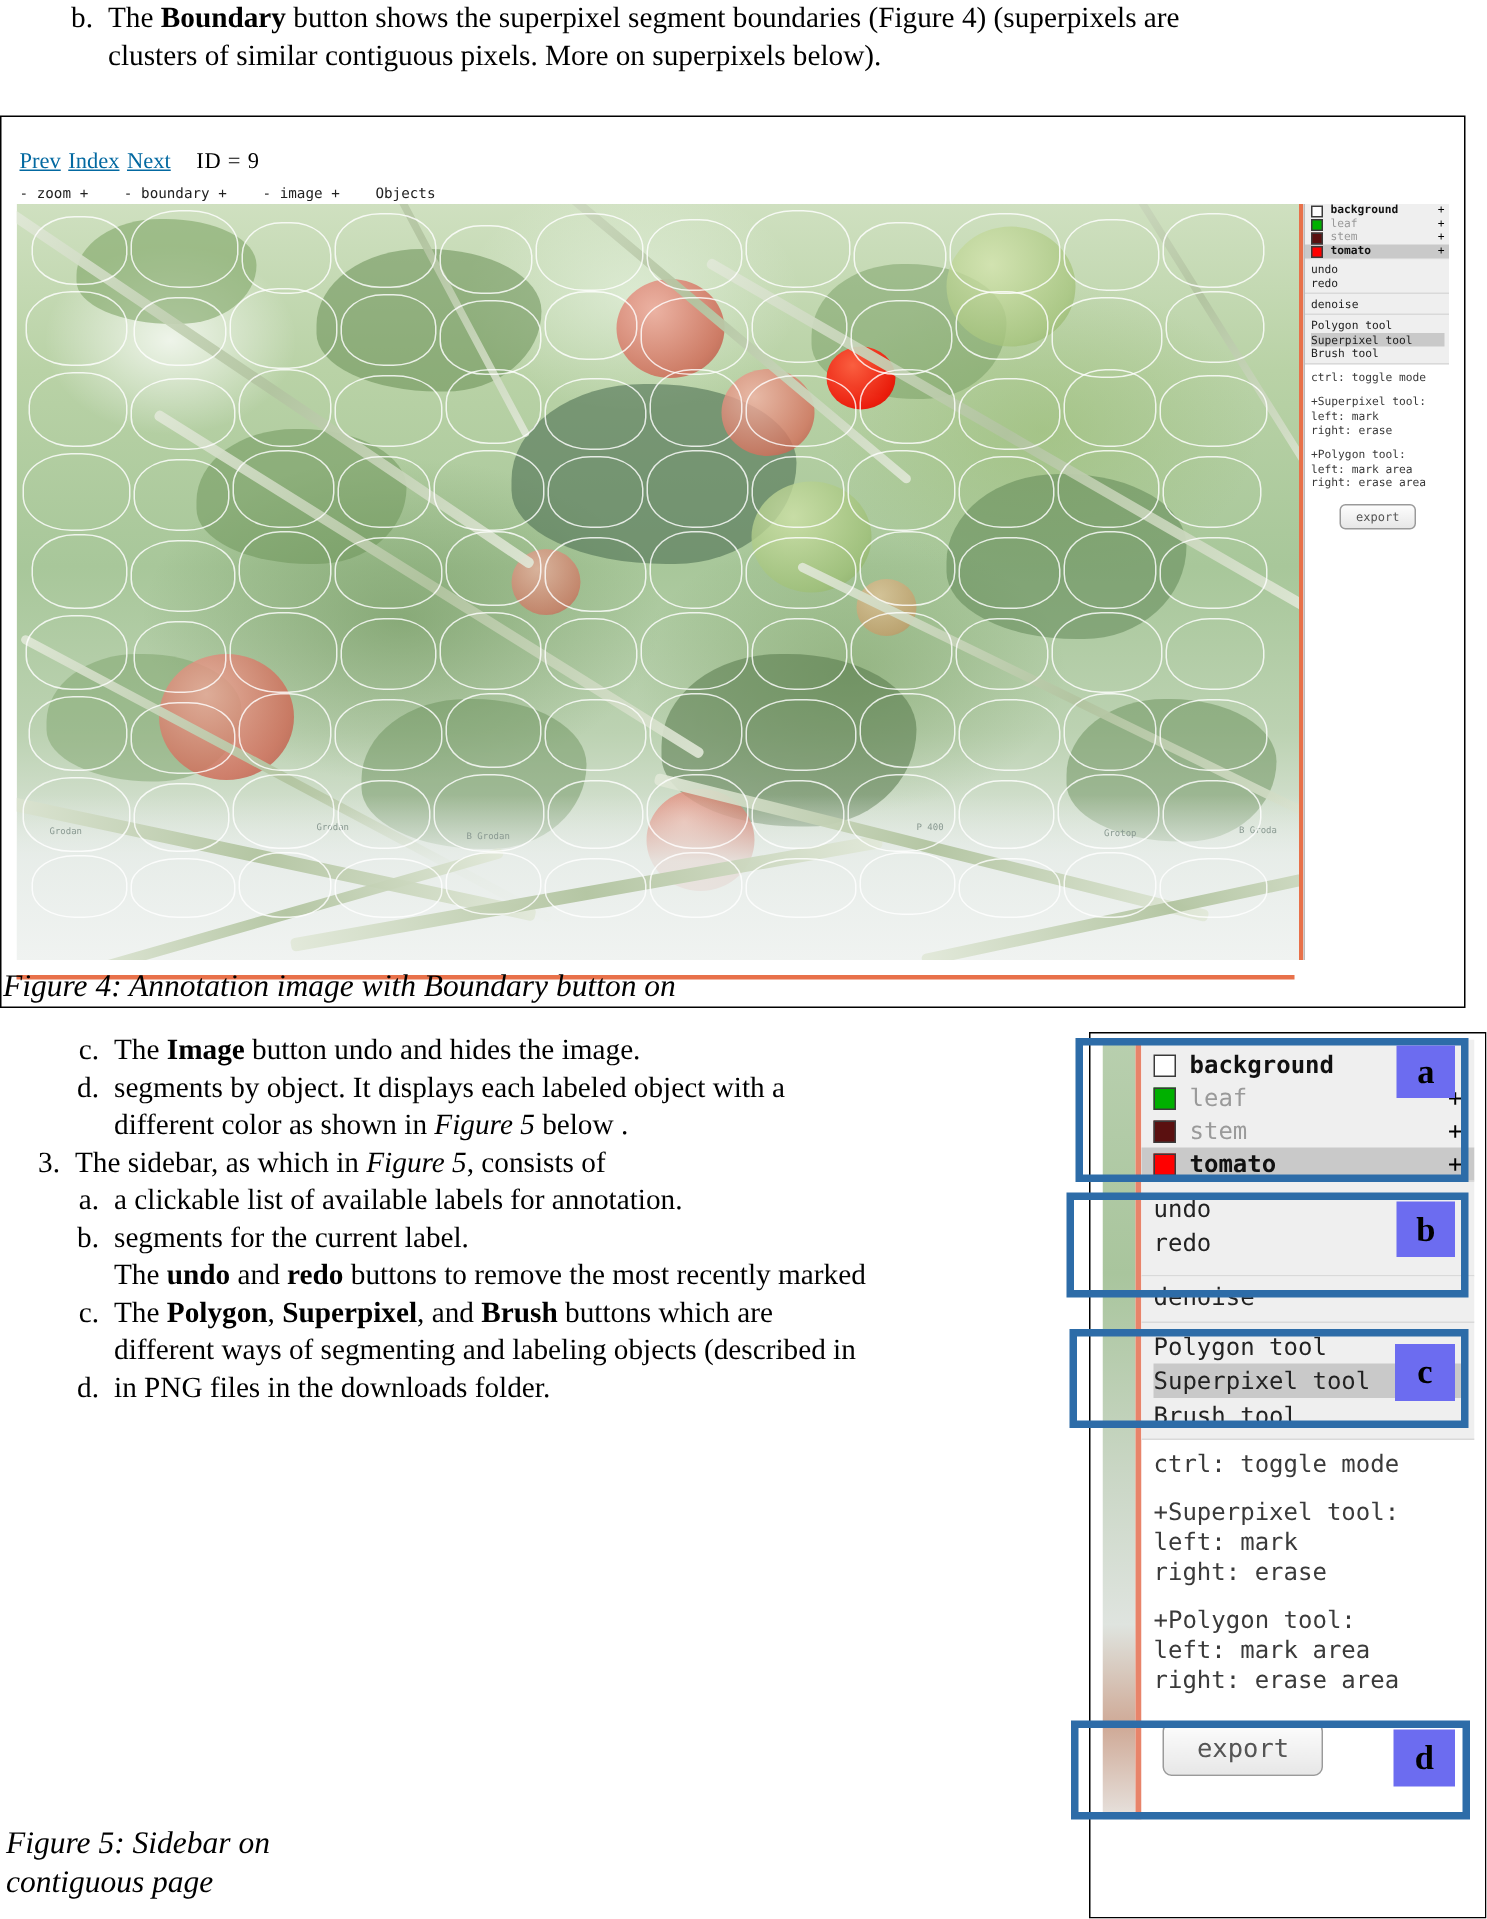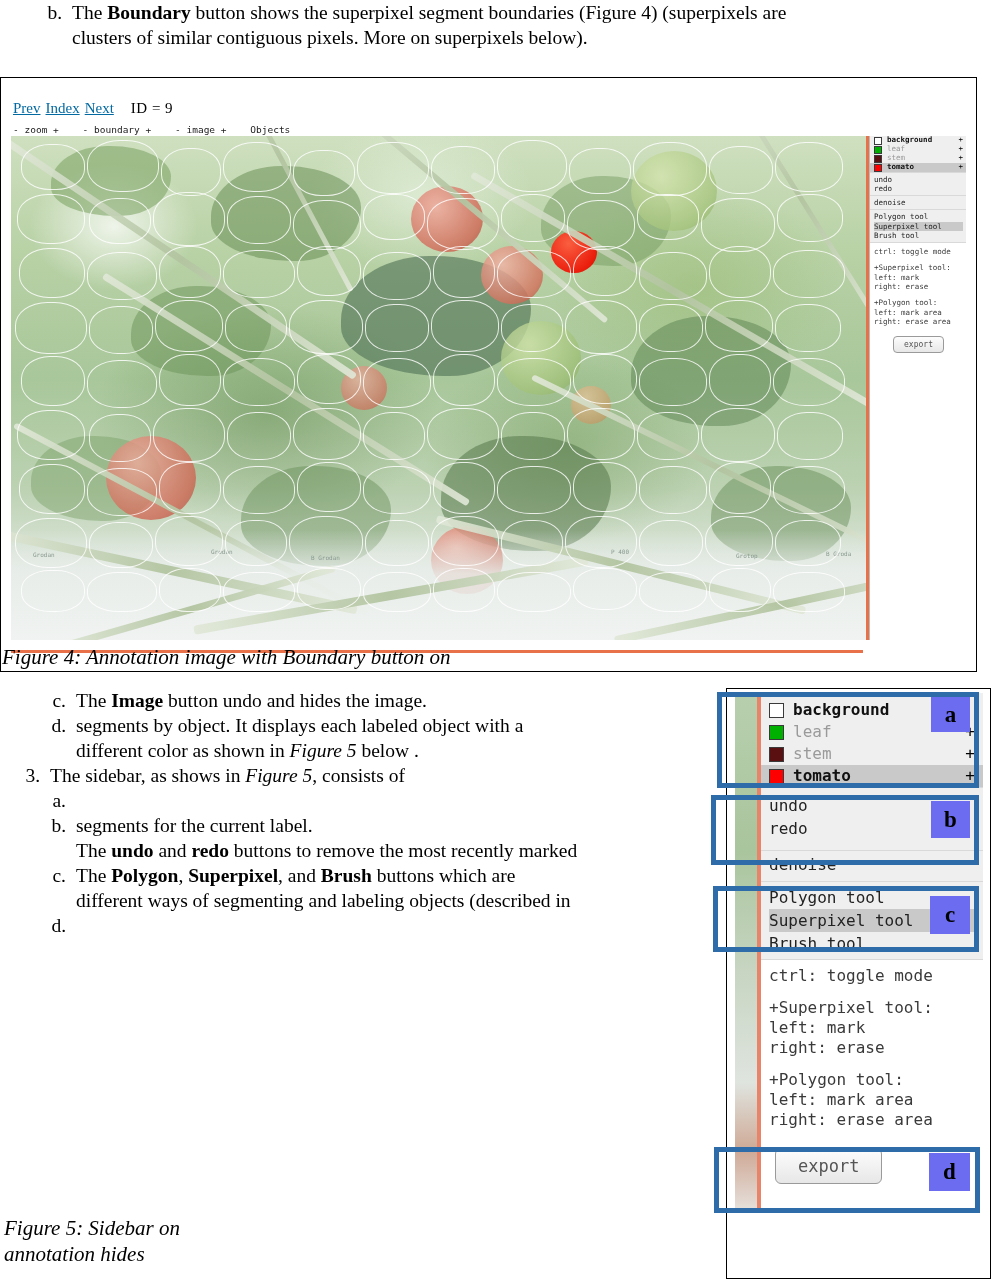--- a/index.html
+++ b/index.html
@@ -409,26 +409,27 @@
     <div class="li-marker">d.</div>
     <div class="li-body">
       <div>segments by object. It displays each labeled object with a</div>
       <div><span>different color as shown in </span><i>Figure 5</i><span> below .</span></div>
     </div>
   </div>
 
   <div class="li lvl1">
     <div class="li-marker">3.</div>
     <div class="li-body">
-      <span>The sidebar, as shows in </span><i>Figure 5</i><span>, consists of</span>
+      <span>The sidebar, as which in </span><i>Figure 5</i><span>, consists of</span>
     </div>
   </div>
 
   <div class="li lvl2">
     <div class="li-marker">a.</div>
+    <div class="li-body">a clickable list of available labels for annotation.</div>
   </div>
 
   <div class="li lvl2">
     <div class="li-marker">b.</div>
     <div class="li-body">
       <div>segments for the current label.</div>
       <div><span>The </span><b>undo</b><span> and </span><b>redo</b><span> buttons to remove the most recently marked</span></div>
     </div>
   </div>
 
@@ -436,20 +437,21 @@
     <div class="li-marker">c.</div>
     <div class="li-body">
       <div><span> The </span><b>Polygon</b><span>, </span><b>Superpixel</b><span>, and </span><b>Brush</b><span> buttons which are</span></div>
       <div>different ways of segmenting and labeling objects (described in</div>
     </div>
   </div>
 
   <div class="li lvl2">
     <div class="li-marker">d.</div>
     <div class="li-body">
+      <div>in PNG files in the downloads folder.</div>
     </div>
   </div>
 </div>
 
 <div id="fig5-frame">
   <div id="fig5-inner">
     <div id="fig5-sliver"></div>
     <div id="fig5-orange"></div>
 
     <div id="fig5-sidebar" class="sidebar">
@@ -518,14 +520,14 @@
 <div class="badge" style="left:931px;top:801px;width:39px;height:37px;">b</div>
 
 <div class="callout" style="left:713px;top:886px;width:266px;height:66px;"></div>
 <div class="badge" style="left:930px;top:896px;width:40px;height:38px;">c</div>
 
 <div class="callout" style="left:714px;top:1147px;width:266px;height:66px;"></div>
 <div class="badge" style="left:929px;top:1153px;width:41px;height:38px;">d</div>
 
 <div id="fig5-cap">
   <div>Figure 5: Sidebar on</div>
-  <div>annotation hides</div>
+  <div>contiguous page</div>
 </div>
 
 </body></html>

